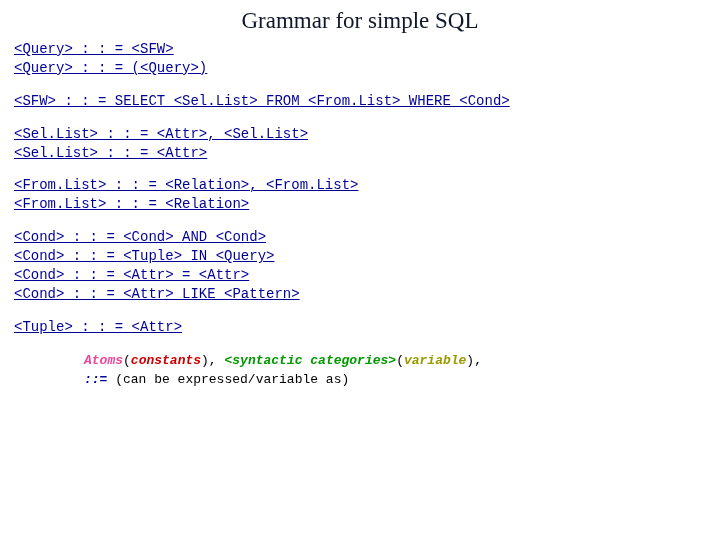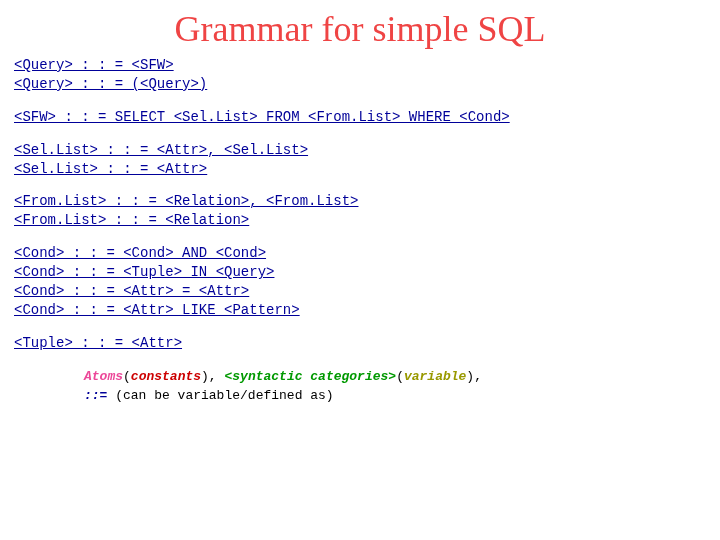--- a/index.html
+++ b/index.html
@@ -11,22 +11,22 @@
     font-family: "Courier New", monospace;
     font-size: 14px;
     color: #000099;
     overflow: hidden;
     box-sizing: border-box;
     padding-left: 14px;
     padding-right: 14px;
   }
   .title {
     font-family: "Comic Sans MS", "Comic Sans", cursive;
-    font-size: 36px;
-    color: #ef4444;
+    font-size: 23px;
+    color: #0f172a;
     text-align: center;
     padding-top: 8px;
     padding-bottom: 6px;
   }
   .rule-block {
     margin-bottom: 14px;
     white-space: pre;
     line-height: 1.35;
     text-decoration: underline;
   }
@@ -61,13 +61,13 @@
 <span>&lt;From.List&gt; : : = &lt;Relation&gt;</span></div>
 
 <div class="rule-block"><span>&lt;Cond&gt; : : = &lt;Cond&gt; AND &lt;Cond&gt;</span>
 <span>&lt;Cond&gt; : : = &lt;Tuple&gt; IN &lt;Query&gt;</span>
 <span>&lt;Cond&gt; : : = &lt;Attr&gt; = &lt;Attr&gt;</span>
 <span>&lt;Cond&gt; : : = &lt;Attr&gt; LIKE &lt;Pattern&gt;</span></div>
 
 <div class="rule-block"><span>&lt;Tuple&gt; : : = &lt;Attr&gt;</span></div>
 
 <div class="legend"><span class="atoms">Atoms</span><span class="plain">(</span><span class="constants">constants</span><span class="plain">)</span><span class="plain">, </span><span class="syncat">&lt;</span><span class="syncat">syntactic categories</span><span class="syncat">&gt;</span><span class="plain">(</span><span class="variable">variable</span><span class="plain">)</span><span class="plain">,</span>
-<span class="defop">::=</span><span class="plain"> (can be variable/defined as)</span></div>
+<span class="defop">::=</span><span class="plain"> (can be expressed/variable as)</span></div>
 
 </body></html>

